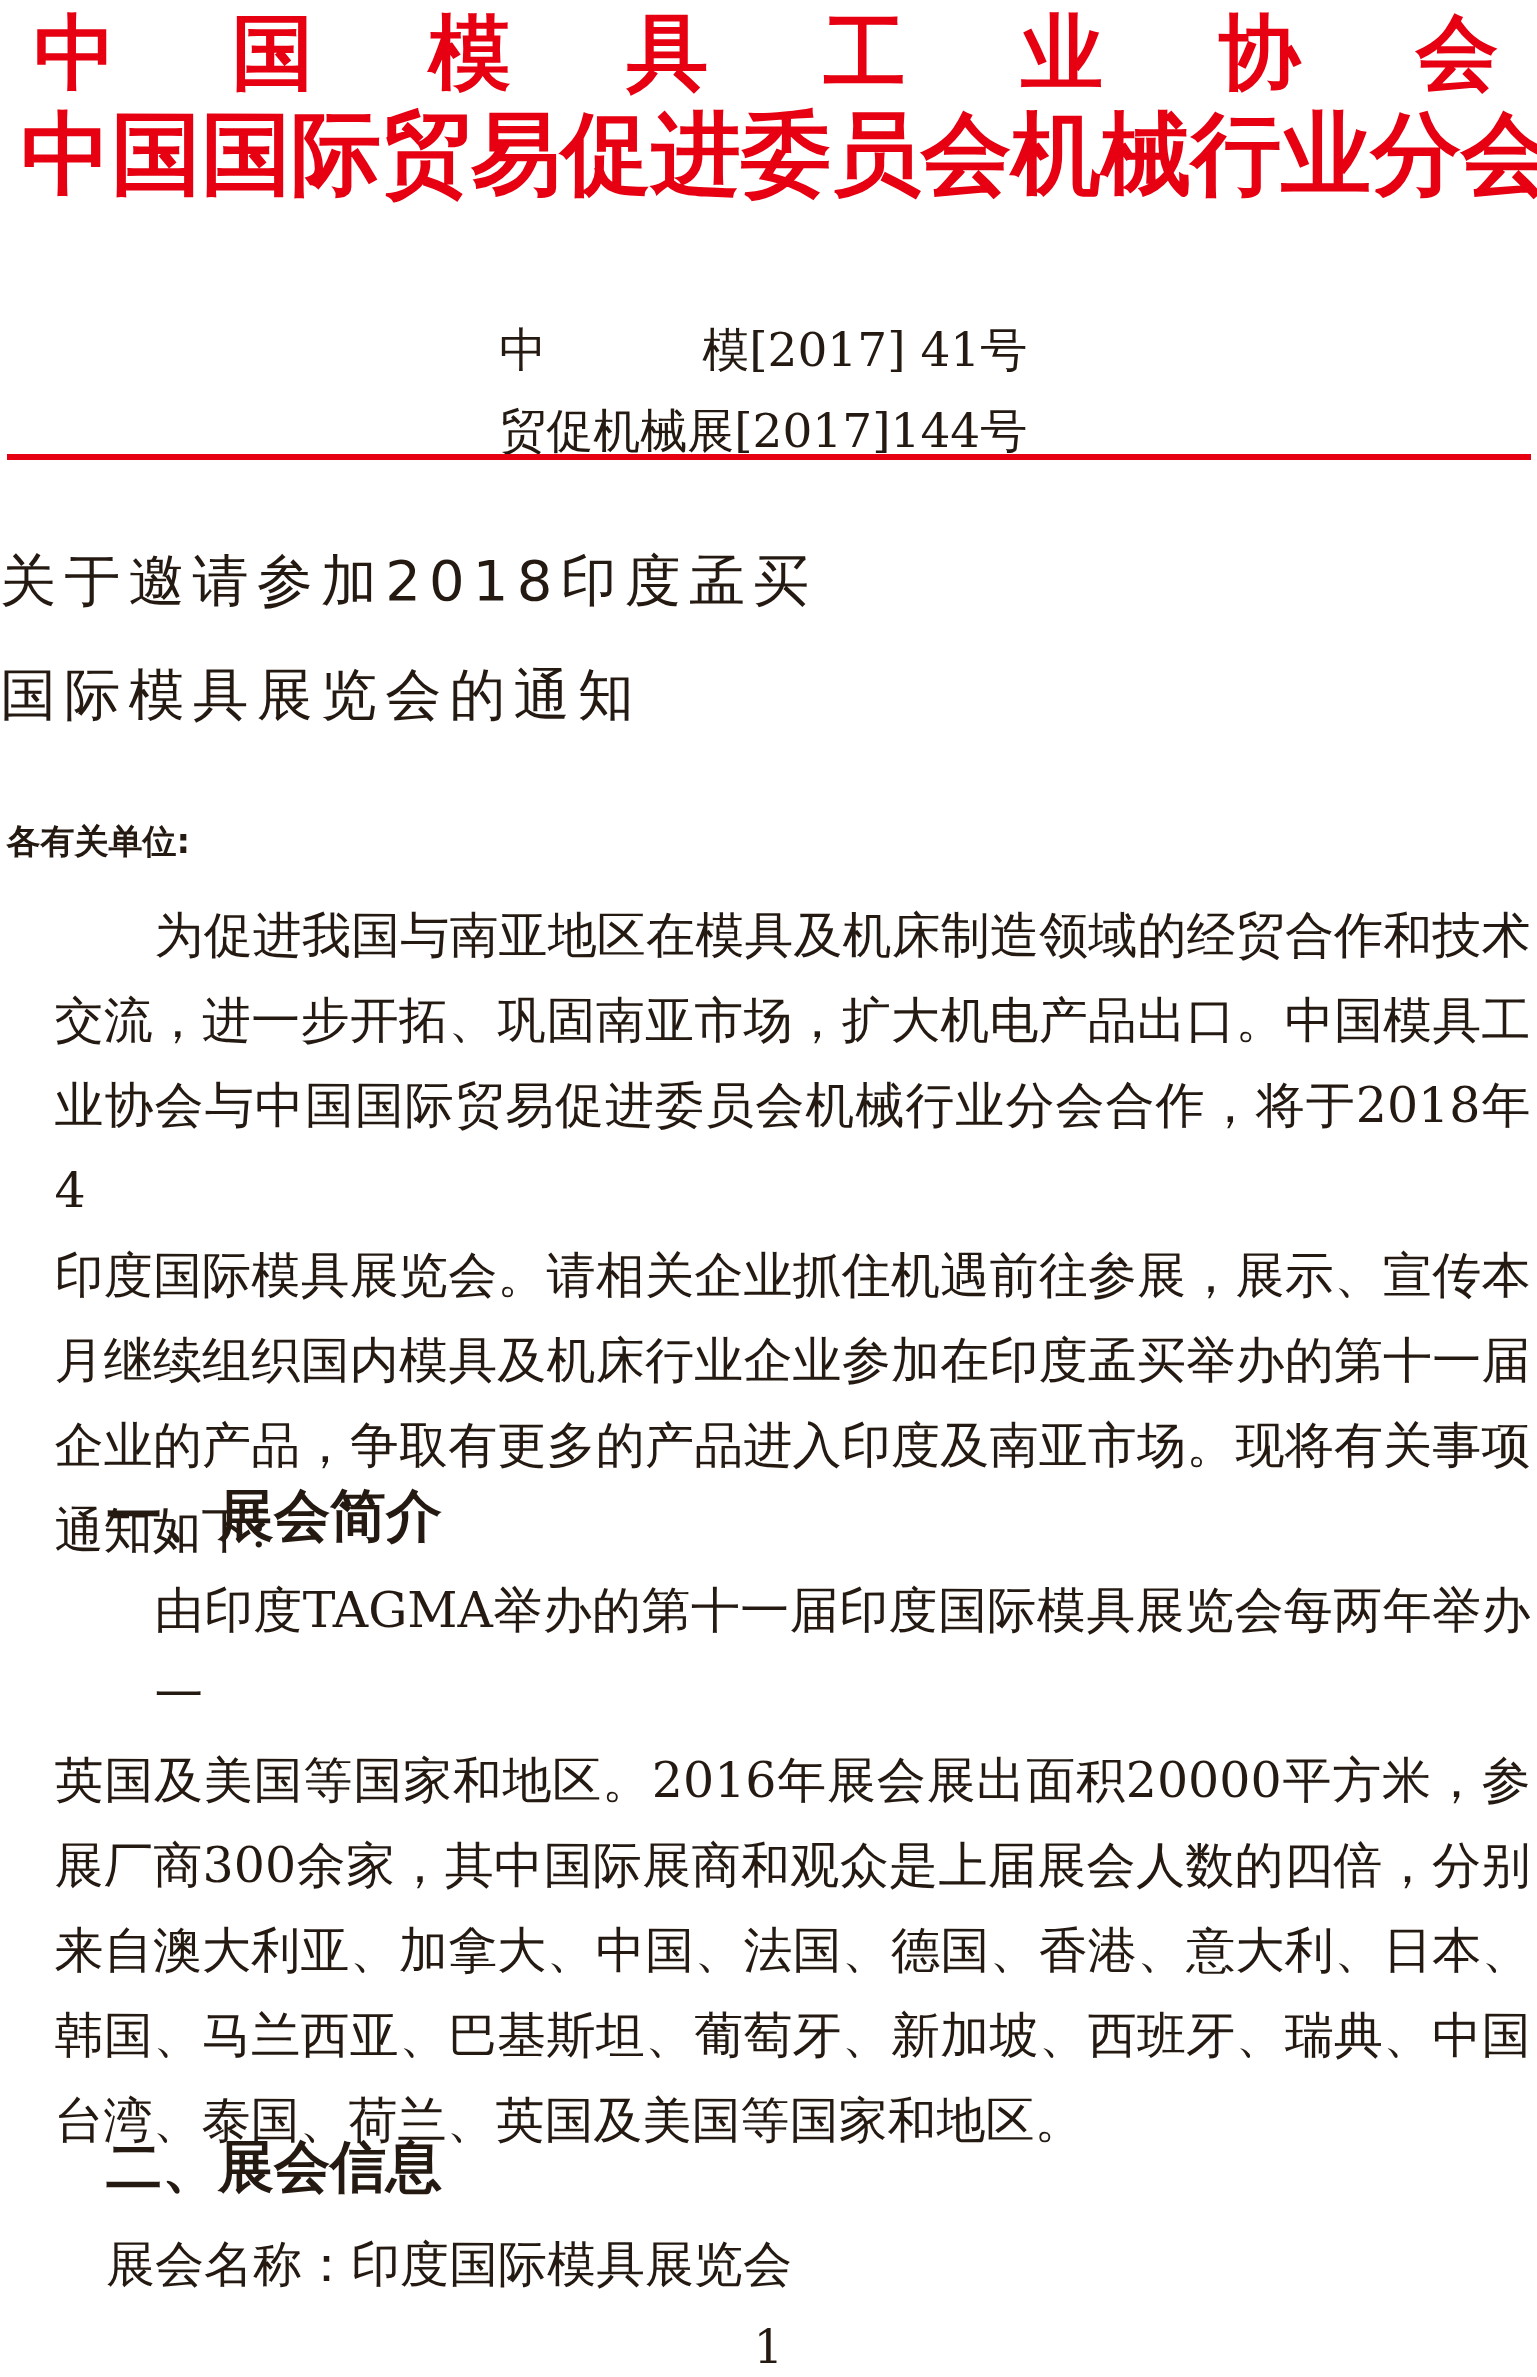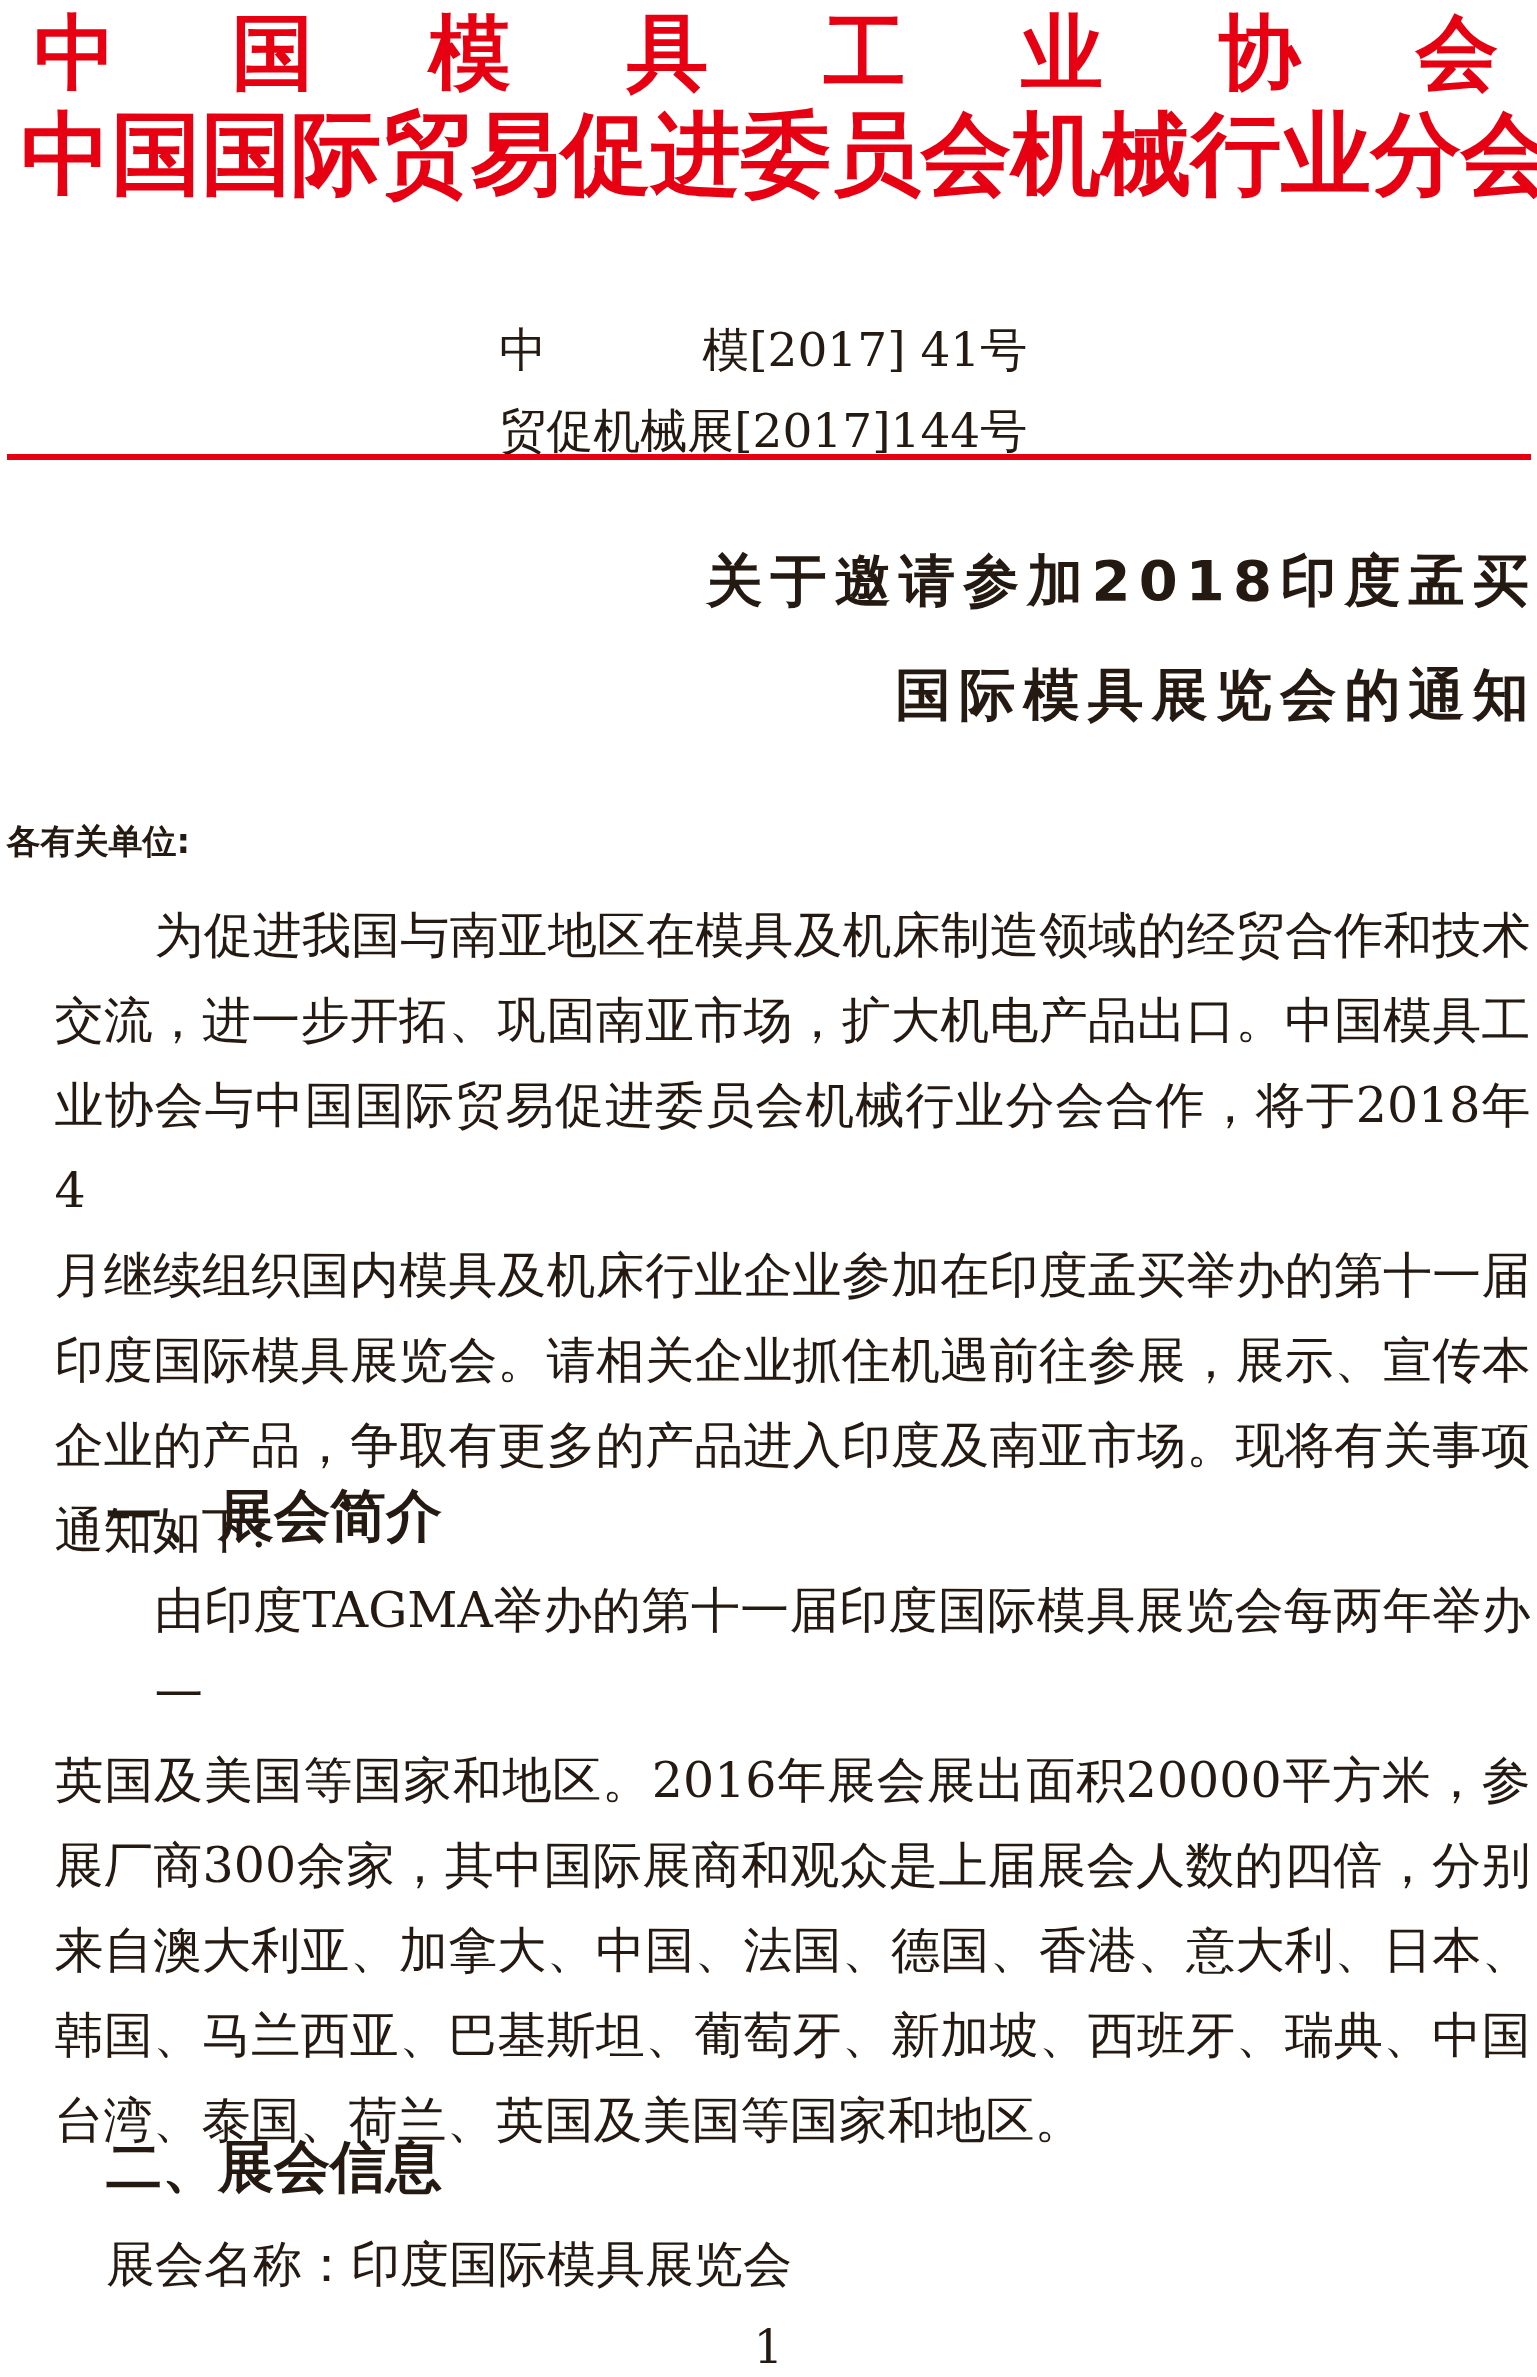--- a/index.html
+++ b/index.html
@@ -33,23 +33,23 @@
   .doc-line-1{display:flex;justify-content:space-between;min-width:100%;}
   .doc-line-2{display:block;}
   
   .red-rule{
     position:absolute;top:454px;left:6.5px;right:6.5px;height:5.7px;
     background:var(--accent,#e60012);
   }
   
   .notice-title{
     position:absolute;top:524px;left:0;right:0;
-    text-align:right;
+    text-align:left;
     font-family:"DejaVu Sans","Liberation Sans",sans-serif;
-    font-weight:700;
+    font-weight:400;
     font-size:56px;line-height:114px;
     letter-spacing:8.2px;
   }
   
   .salutation{
     position:absolute;top:813px;left:6.5px;
     font-family:"DejaVu Sans","Liberation Sans",sans-serif;
     font-weight:700;font-size:34px;line-height:57px;
   }
   .para{
@@ -135,22 +135,22 @@
     <div>关于邀请参加2018印度孟买</div>
     <div>国际模具展览会的通知</div>
   </div>
 
   <div class="salutation">各有关单位:</div>
 
   <div class="para para-1">
     <div class="bline indent">为促进我国与南亚地区在模具及机床制造领域的经贸合作和技术</div>
     <div class="bline">交流，进一步开拓、巩固南亚市场，扩大机电产品出口。中国模具工</div>
     <div class="bline">业协会与中国国际贸易促进委员会机械行业分会合作，将于2018年4</div>
+    <div class="bline">印度国际模具展览会。请相关企业抓住机遇前往参展，展示、宣传本</div>
     <div class="bline">月继续组织国内模具及机床行业企业参加在印度孟买举办的第十一届</div>
-    <div class="bline">印度国际模具展览会。请相关企业抓住机遇前往参展，展示、宣传本</div>
     <div class="bline">企业的产品，争取有更多的产品进入印度及南亚市场。现将有关事项</div>
     <div class="bline noj">通知如下:</div>
   </div>
 
   <div class="sec-heading sec-heading-1">一、展会简介</div>
 
   <div class="para para-2">
     <div class="bline indent">由印度TAGMA举办的第十一届印度国际模具展览会每两年举办一</div>
     <div class="bline">英国及美国等国家和地区。2016年展会展出面积20000平方米，参</div>
     <div class="bline">展厂商300余家，其中国际展商和观众是上届展会人数的四倍，分别</div>

